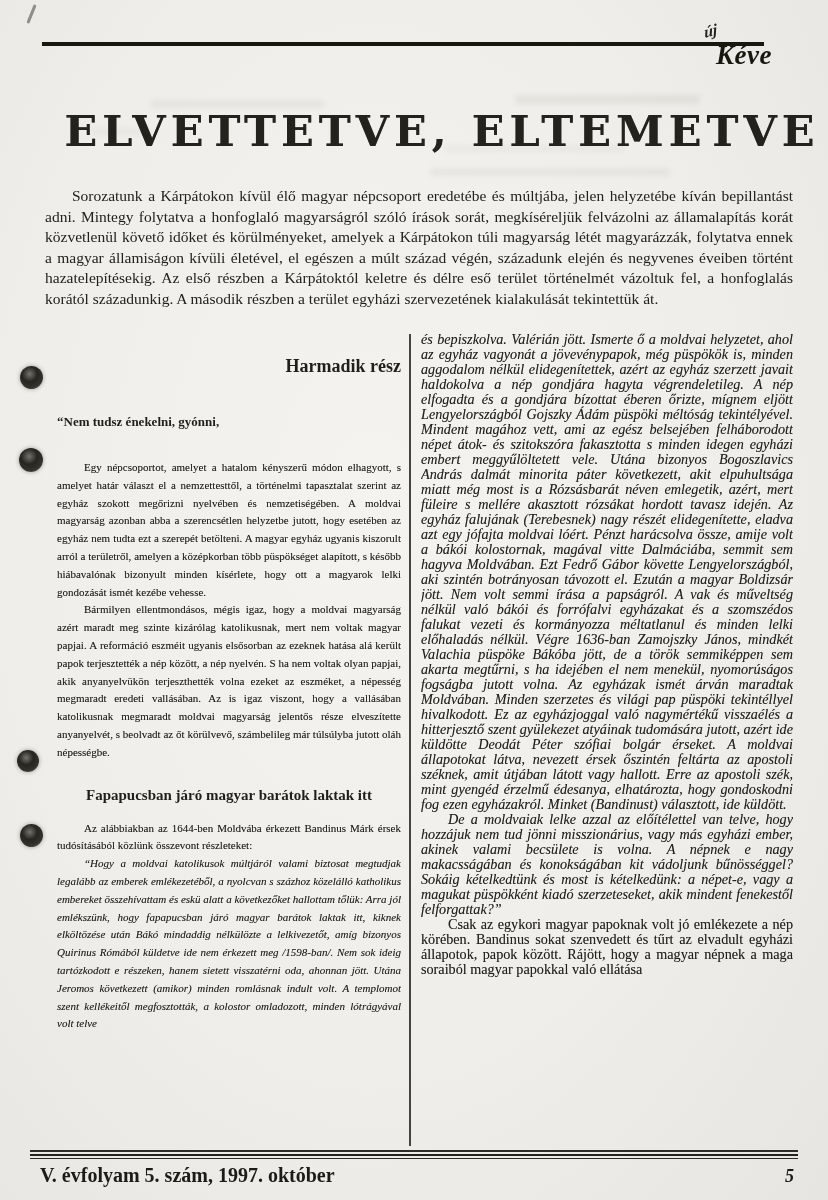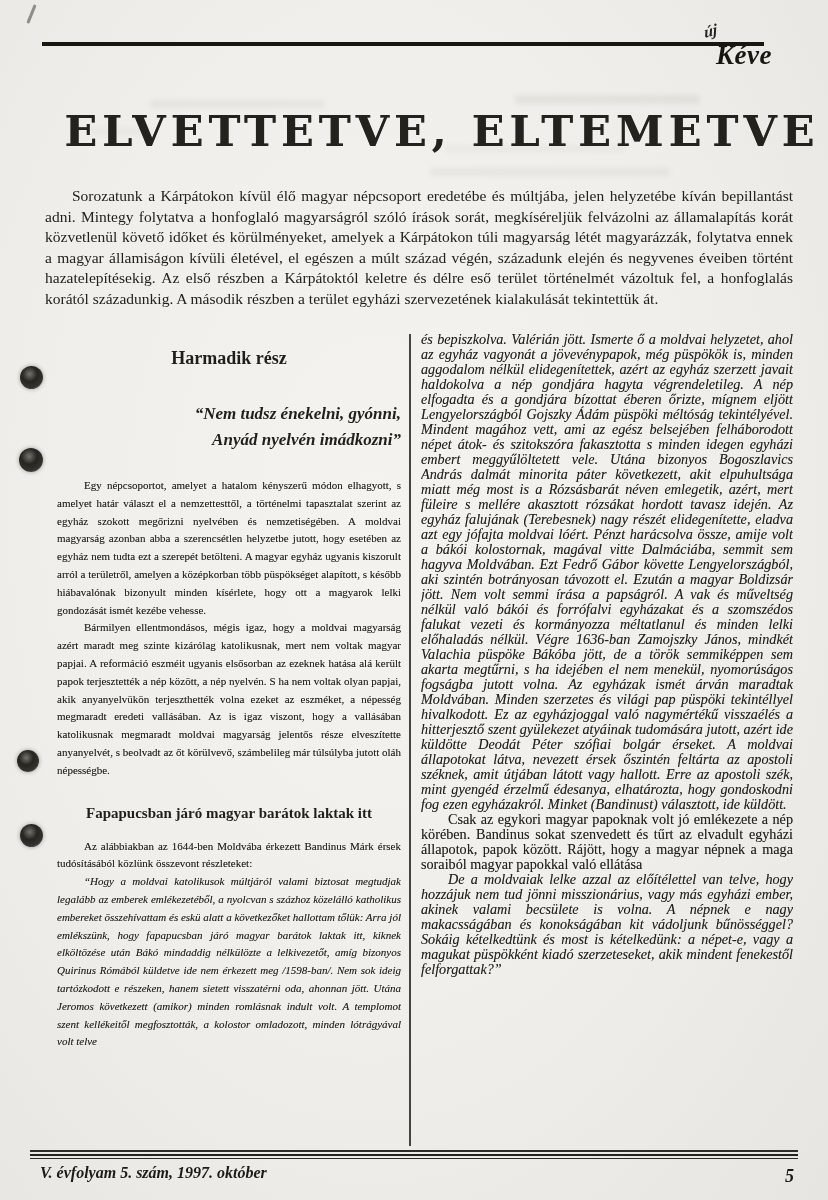--- a/index.html
+++ b/index.html
@@ -45,24 +45,24 @@
     position:absolute;left:45px;top:186px;width:748px;
     font-size:15.5px;line-height:20.5px;text-align:justify;text-indent:27px;
     color:#22211c;
   }
   
   .columns{position:absolute;left:57px;top:332px;width:736px;height:818px;overflow:hidden;}
   .col-left{position:absolute;left:0;top:0;width:344px;height:818px;overflow:hidden;}
   .col-divider{position:absolute;left:352px;top:2px;width:2px;height:812px;background:#45443e;}
   .col-right{position:absolute;left:364px;top:0;width:372px;height:818px;overflow:hidden;font-style:italic;}
   .part-heading{
-    text-align:center;font-size:18px;font-weight:bold;margin:16px 0 32px;
+    text-align:right;font-size:18px;font-weight:bold;margin:24px 0 32px;
   }
   .quote-heading{
-    text-align:right;font-size:17px;font-weight:bold;line-height:26px;margin:0 0 24px;font-style:italic;
+    text-align:left;font-size:13px;font-weight:bold;line-height:26px;margin:0 0 24px;
   }
   .col-left p, .col-right p{
     font-size:11px;line-height:17.8px;text-align:justify;text-indent:27px;margin:0;
     color:#22211c;
     text-shadow:0 0 0.4px rgba(40,40,35,0.4);
   }
   .col-right p{font-size:14.2px;line-height:15px;}
   p.quote{font-style:italic;}
   p.no-indent{text-indent:0;}
   .sub-heading{
@@ -83,21 +83,21 @@
     position:absolute;left:30px;top:1150px;width:768px;height:9px;
     background:linear-gradient(to bottom,
       #2c2b26 0px, #2c2b26 1.5px,
       transparent 1.5px, transparent 3.5px,
       #23221d 3.5px, #23221d 6px,
       transparent 6px, transparent 7.5px,
       #2c2b26 7.5px, #2c2b26 9px);
   }
   .footer-issue{
     position:absolute;left:40px;top:1164px;
-    font-size:16px;font-weight:bold;font-style:italic;color:#1c1b16;text-align:right;
+    font-size:20px;font-weight:bold;color:#1c1b16;text-align:right;
   }
   .footer-page{
     position:absolute;right:34px;top:1166px;
     font-size:18px;font-weight:bold;font-style:italic;color:#1c1b16;
   }
 </style>
 </head>
 <body>
 
 <div class="page">
@@ -124,35 +124,34 @@
   <div class="hole hole-2"></div>
   <div class="hole hole-3"></div>
   <div class="hole hole-4"></div>
 
   <div class="columns">
 
     <div class="col-left">
       <div class="part-heading">Harmadik rész</div>
       <div class="quote-heading">
         <div>“Nem tudsz énekelni, gyónni,</div>
-        <div>Anyád nyelvén imádkozni”</div>
       </div>
       <p>Egy népcsoportot, amelyet a hatalom kényszerű módon elhagyott, s amelyet határ választ el a nemzettesttől, a történelmi tapasztalat szerint az egyház szokott megőrizni nyelvében és nemzetiségében. A moldvai magyarság azonban abba a szerencsétlen helyzetbe jutott, hogy esetében az egyház nem tudta ezt a szerepét betölteni. A magyar egyház ugyanis kiszorult arról a területről, amelyen a középkorban több püspökséget alapított, s később hiábavalónak bizonyult minden kísérlete, hogy ott a magyarok lelki gondozását ismét kezébe vehesse.</p>
       <p>Bármilyen ellentmondásos, mégis igaz, hogy a moldvai magyarság azért maradt meg szinte kizárólag katolikusnak, mert nem voltak magyar papjai. A reformáció eszméit ugyanis elsősorban az ezeknek hatása alá került papok terjesztették a nép között, a nép nyelvén. S ha nem voltak olyan papjai, akik anyanyelvükön terjeszthették volna ezeket az eszméket, a népesség megmaradt eredeti vallásában. Az is igaz viszont, hogy a vallásában katolikusnak megmaradt moldvai magyarság jelentős része elveszítette anyanyelvét, s beolvadt az őt körülvevő, számbelileg már túlsúlyba jutott oláh népességbe.</p>
       <div class="sub-heading">Fapapucsban járó magyar barátok laktak itt</div>
       <p>Az alábbiakban az 1644-ben Moldvába érkezett Bandinus Márk érsek tudósításából közlünk összevont részleteket:</p>
       <p class="quote">“Hogy a moldvai katolikusok múltjáról valami biztosat megtudjak legalább az emberek emlékezetéből, a nyolcvan s százhoz közelálló katholikus embereket összehívattam és eskü alatt a következőket hallottam tőlük: Arra jól emlékszünk, hogy fapapucsban járó magyar barátok laktak itt, kiknek elköltözése után Bákó mindaddig nélkülözte a lelkivezetőt, amíg bizonyos Quirinus Rómából küldetve ide nem érkezett meg /1598-ban/. Nem sok ideig tartózkodott e részeken, hanem sietett visszatérni oda, ahonnan jött. Utána Jeromos következett (amikor) minden romlásnak indult volt. A templomot szent kellékeitől megfosztották, a kolostor omladozott, minden lótrágyával volt telve</p>
     </div>
 
     <div class="col-divider"></div>
 
     <div class="col-right">
       <p class="no-indent">és bepiszkolva. Valérián jött. Ismerte ő a moldvai helyzetet, ahol az egyház vagyonát a jövevénypapok, még püspökök is, minden aggodalom nélkül elidegenítettek, azért az egyház szerzett javait haldokolva a nép gondjára hagyta végrendeletileg. A nép elfogadta és a gondjára bízottat éberen őrizte, mígnem eljött Lengyelországból Gojszky Ádám püspöki méltóság tekintélyével. Mindent magához vett, ami az egész belsejében felháborodott népet átok- és szitokszóra fakasztotta s minden idegen egyházi embert meggyűlöltetett vele. Utána bizonyos Bogoszlavics András dalmát minorita páter következett, akit elpuhultsága miatt még most is a Rózsásbarát néven emlegetik, azért, mert füleire s mellére akasztott rózsákat hordott tavasz idején. Az egyház falujának (Terebesnek) nagy részét elidegenítette, eladva azt egy jófajta moldvai lóért. Pénzt harácsolva össze, amije volt a bákói kolostornak, magával vitte Dalmáciába, semmit sem hagyva Moldvában. Ezt Fedrő Gábor követte Lengyelországból, aki szintén botrányosan távozott el. Ezután a magyar Boldizsár jött. Nem volt semmi írása a papságról. A vak és műveltség nélkül való bákói és forrófalvi egyházakat és a szomszédos falukat vezeti és kormányozza méltatlanul és minden lelki előhaladás nélkül. Végre 1636-ban Zamojszky János, mindkét Valachia püspöke Bákóba jött, de a török semmiképpen sem akarta megtűrni, s ha idejében el nem menekül, nyomorúságos fogságba jutott volna. Az egyházak ismét árván maradtak Moldvában. Minden szerzetes és világi pap püspöki tekintéllyel hivalkodott. Ez az egyházjoggal való nagymértékű visszaélés a hitterjesztő szent gyülekezet atyáinak tudomására jutott, azért ide küldötte Deodát Péter szófiai bolgár érseket. A moldvai állapotokat látva, nevezett érsek őszintén feltárta az apostoli széknek, amit útjában látott vagy hallott. Erre az apostoli szék, mint gyengéd érzelmű édesanya, elhatározta, hogy gondoskodni fog ezen egyházakról. Minket (Bandinust) választott, ide küldött.</p>
+      <p>De a moldvaiak lelke azzal az előítélettel van telve, hogy hozzájuk nem tud jönni misszionárius, vagy más egyházi ember, akinek valami becsülete is volna. A népnek e nagy makacsságában és konokságában kit vádoljunk bűnösséggel? Sokáig kételkedtünk és most is kételkedünk: a népet-e, vagy a magukat püspökként kiadó szerzeteseket, akik mindent fenekestől felforgattak?”</p>
       <p style="font-style:normal;">Csak az egykori magyar papoknak volt jó emlékezete a nép körében. Bandinus sokat szenvedett és tűrt az elvadult egyházi állapotok, papok között. Rájött, hogy a magyar népnek a maga soraiból magyar papokkal való ellátása</p>
-      <p>De a moldvaiak lelke azzal az előítélettel van telve, hogy hozzájuk nem tud jönni misszionárius, vagy más egyházi ember, akinek valami becsülete is volna. A népnek e nagy makacsságában és konokságában kit vádoljunk bűnösséggel? Sokáig kételkedtünk és most is kételkedünk: a népet-e, vagy a magukat püspökként kiadó szerzeteseket, akik mindent fenekestől felforgattak?”</p>
     </div>
 
   </div>
 
   <div class="footer-rule"></div>
   <div class="footer-issue">V. évfolyam 5. szám, 1997. október</div>
   <div class="footer-page">5</div>
 
 </div>
 

